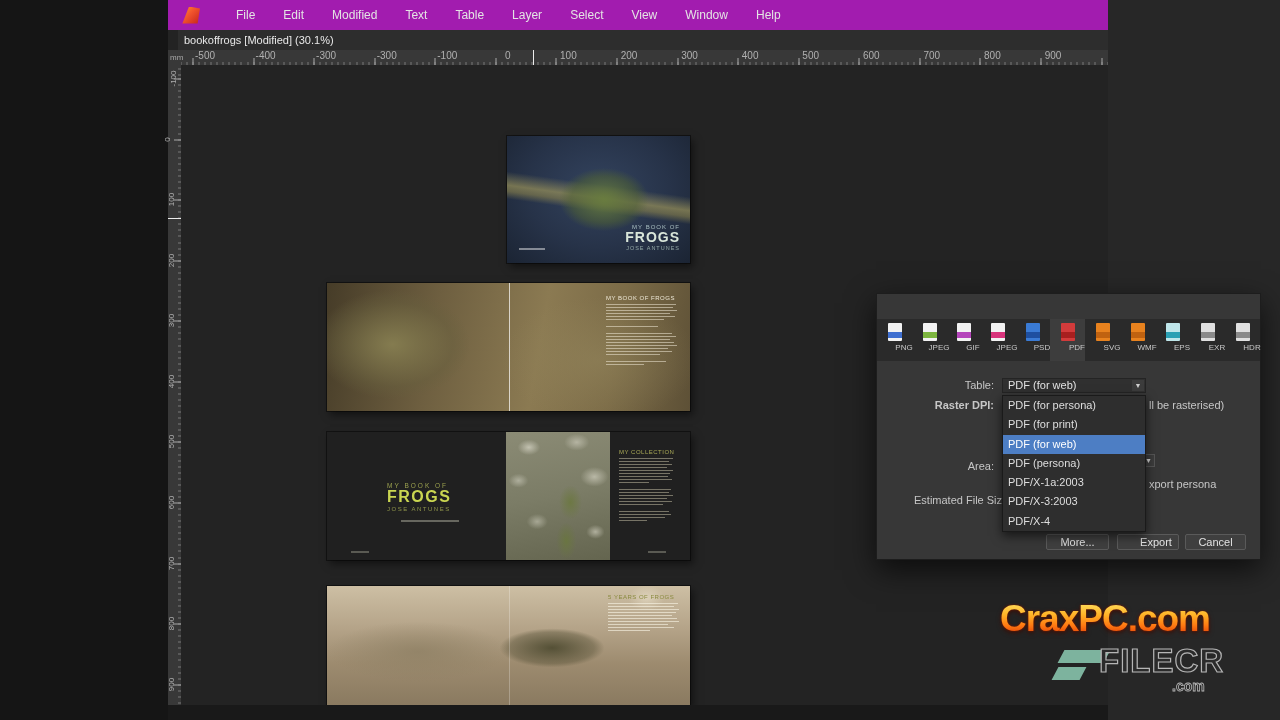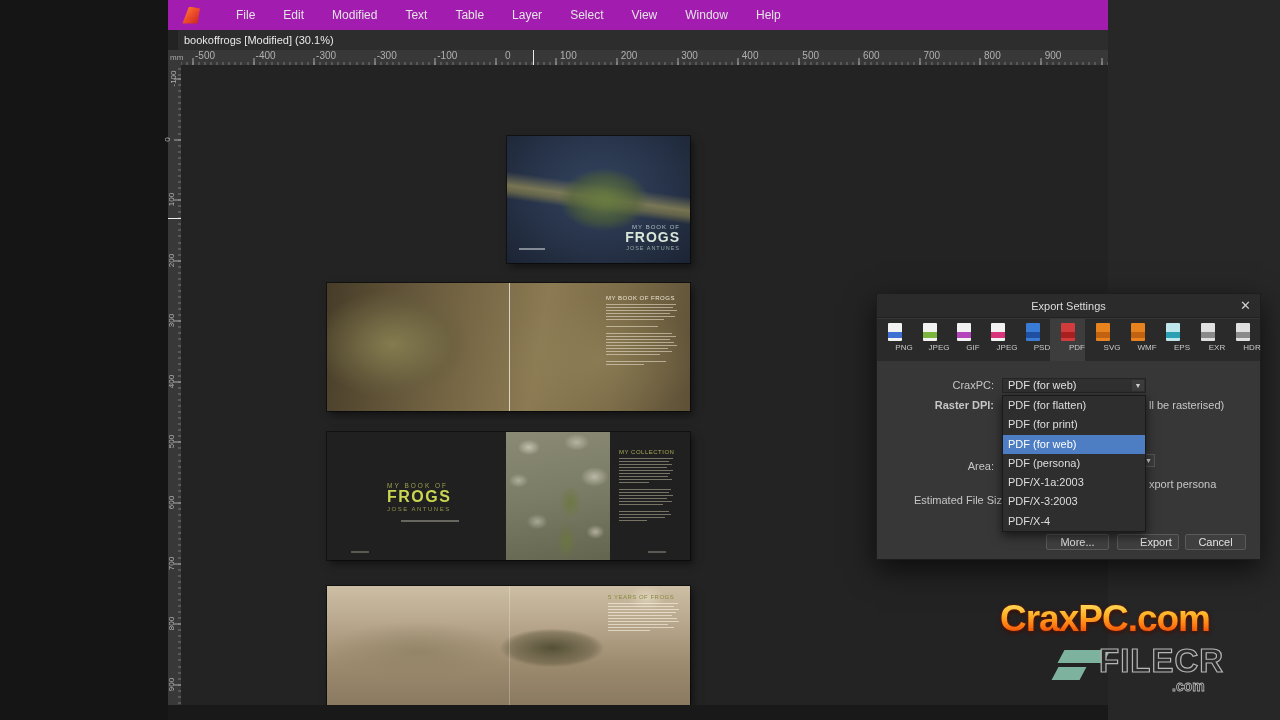--- a/index.html
+++ b/index.html
@@ -302,24 +302,20 @@
             <div class="tline" style="width: 60px; background: rgba(250, 246, 232, 0.6);"></div>
             <div class="tline" style="width: 66px; background: rgba(250, 246, 232, 0.6);"></div>
             <div class="tline" style="width: 42px; background: rgba(250, 246, 232, 0.6);"></div>
           </div>
       </div>
     </div>
 
     <div id="statusbar"></div>
 
     <div id="dialog">
-      <div id="dialog-titlebar">
-        <div id="dialog-title">Export Settings</div>
-        <div id="dialog-close">✕</div>
-      </div>
 
       <div id="format-tabs">
           <div class="ftab">
             <div class="ficon" style="background: rgb(242, 242, 242);">
               <div class="band" style="background: rgb(63, 111, 208);"></div>
             </div>
             <div class="ftab-label">PNG</div>
           </div>
           <div class="ftab">
             <div class="ficon" style="background: rgb(242, 242, 242);">
@@ -376,40 +372,40 @@
             <div class="ftab-label">EXR</div>
           </div>
           <div class="ftab">
             <div class="ficon" style="background: rgb(224, 224, 224);">
               <div class="band" style="background: rgb(138, 138, 138);"></div>
             </div>
             <div class="ftab-label">HDR</div>
           </div>
         </div>
 
-      <div class="dlabel" style="right:266px; top:85px;">CraxPC:</div>
+      <div class="dlabel" style="right:266px; top:85px;">Table:</div>
       <div id="preset-field">
         <span>PDF (for web)</span>
         <span id="preset-arrow">▼</span>
       </div>
 
       <div class="dlabel" style="right:266px; top:105px;font-weight:bold;">Raster DPI:</div>
       <div class="dfrag" style="left:272px; top:105px;">ll be rasterised)</div>
 
       <div class="dlabel" style="right:266px; top:166px;">Area:</div>
       <div id="area-arrow">▼</div>
       <div class="dfrag" style="left:272px; top:184px;text-align:right;">xport persona</div>
 
       <div class="dfrag" style="left:37px; top:200px;">
         <span>Estimated File Size:</span>
         <span>2</span>
       </div>
 
       <div id="preset-list">
-          <div class="plist-item">PDF (for flatten)</div>
+          <div class="plist-item">PDF (for persona)</div>
           <div class="plist-item">PDF (for print)</div>
           <div class="plist-item" style="background: rgb(77, 126, 196); color: rgb(255, 255, 255);">PDF (for web)</div>
           <div class="plist-item">PDF (persona)</div>
           <div class="plist-item">PDF/X-1a:2003</div>
           <div class="plist-item">PDF/X-3:2003</div>
           <div class="plist-item">PDF/X-4</div>
         </div>
 
       <div id="dialog-buttons">
           <div class="dbtn" id="btn-0">More...</div>

